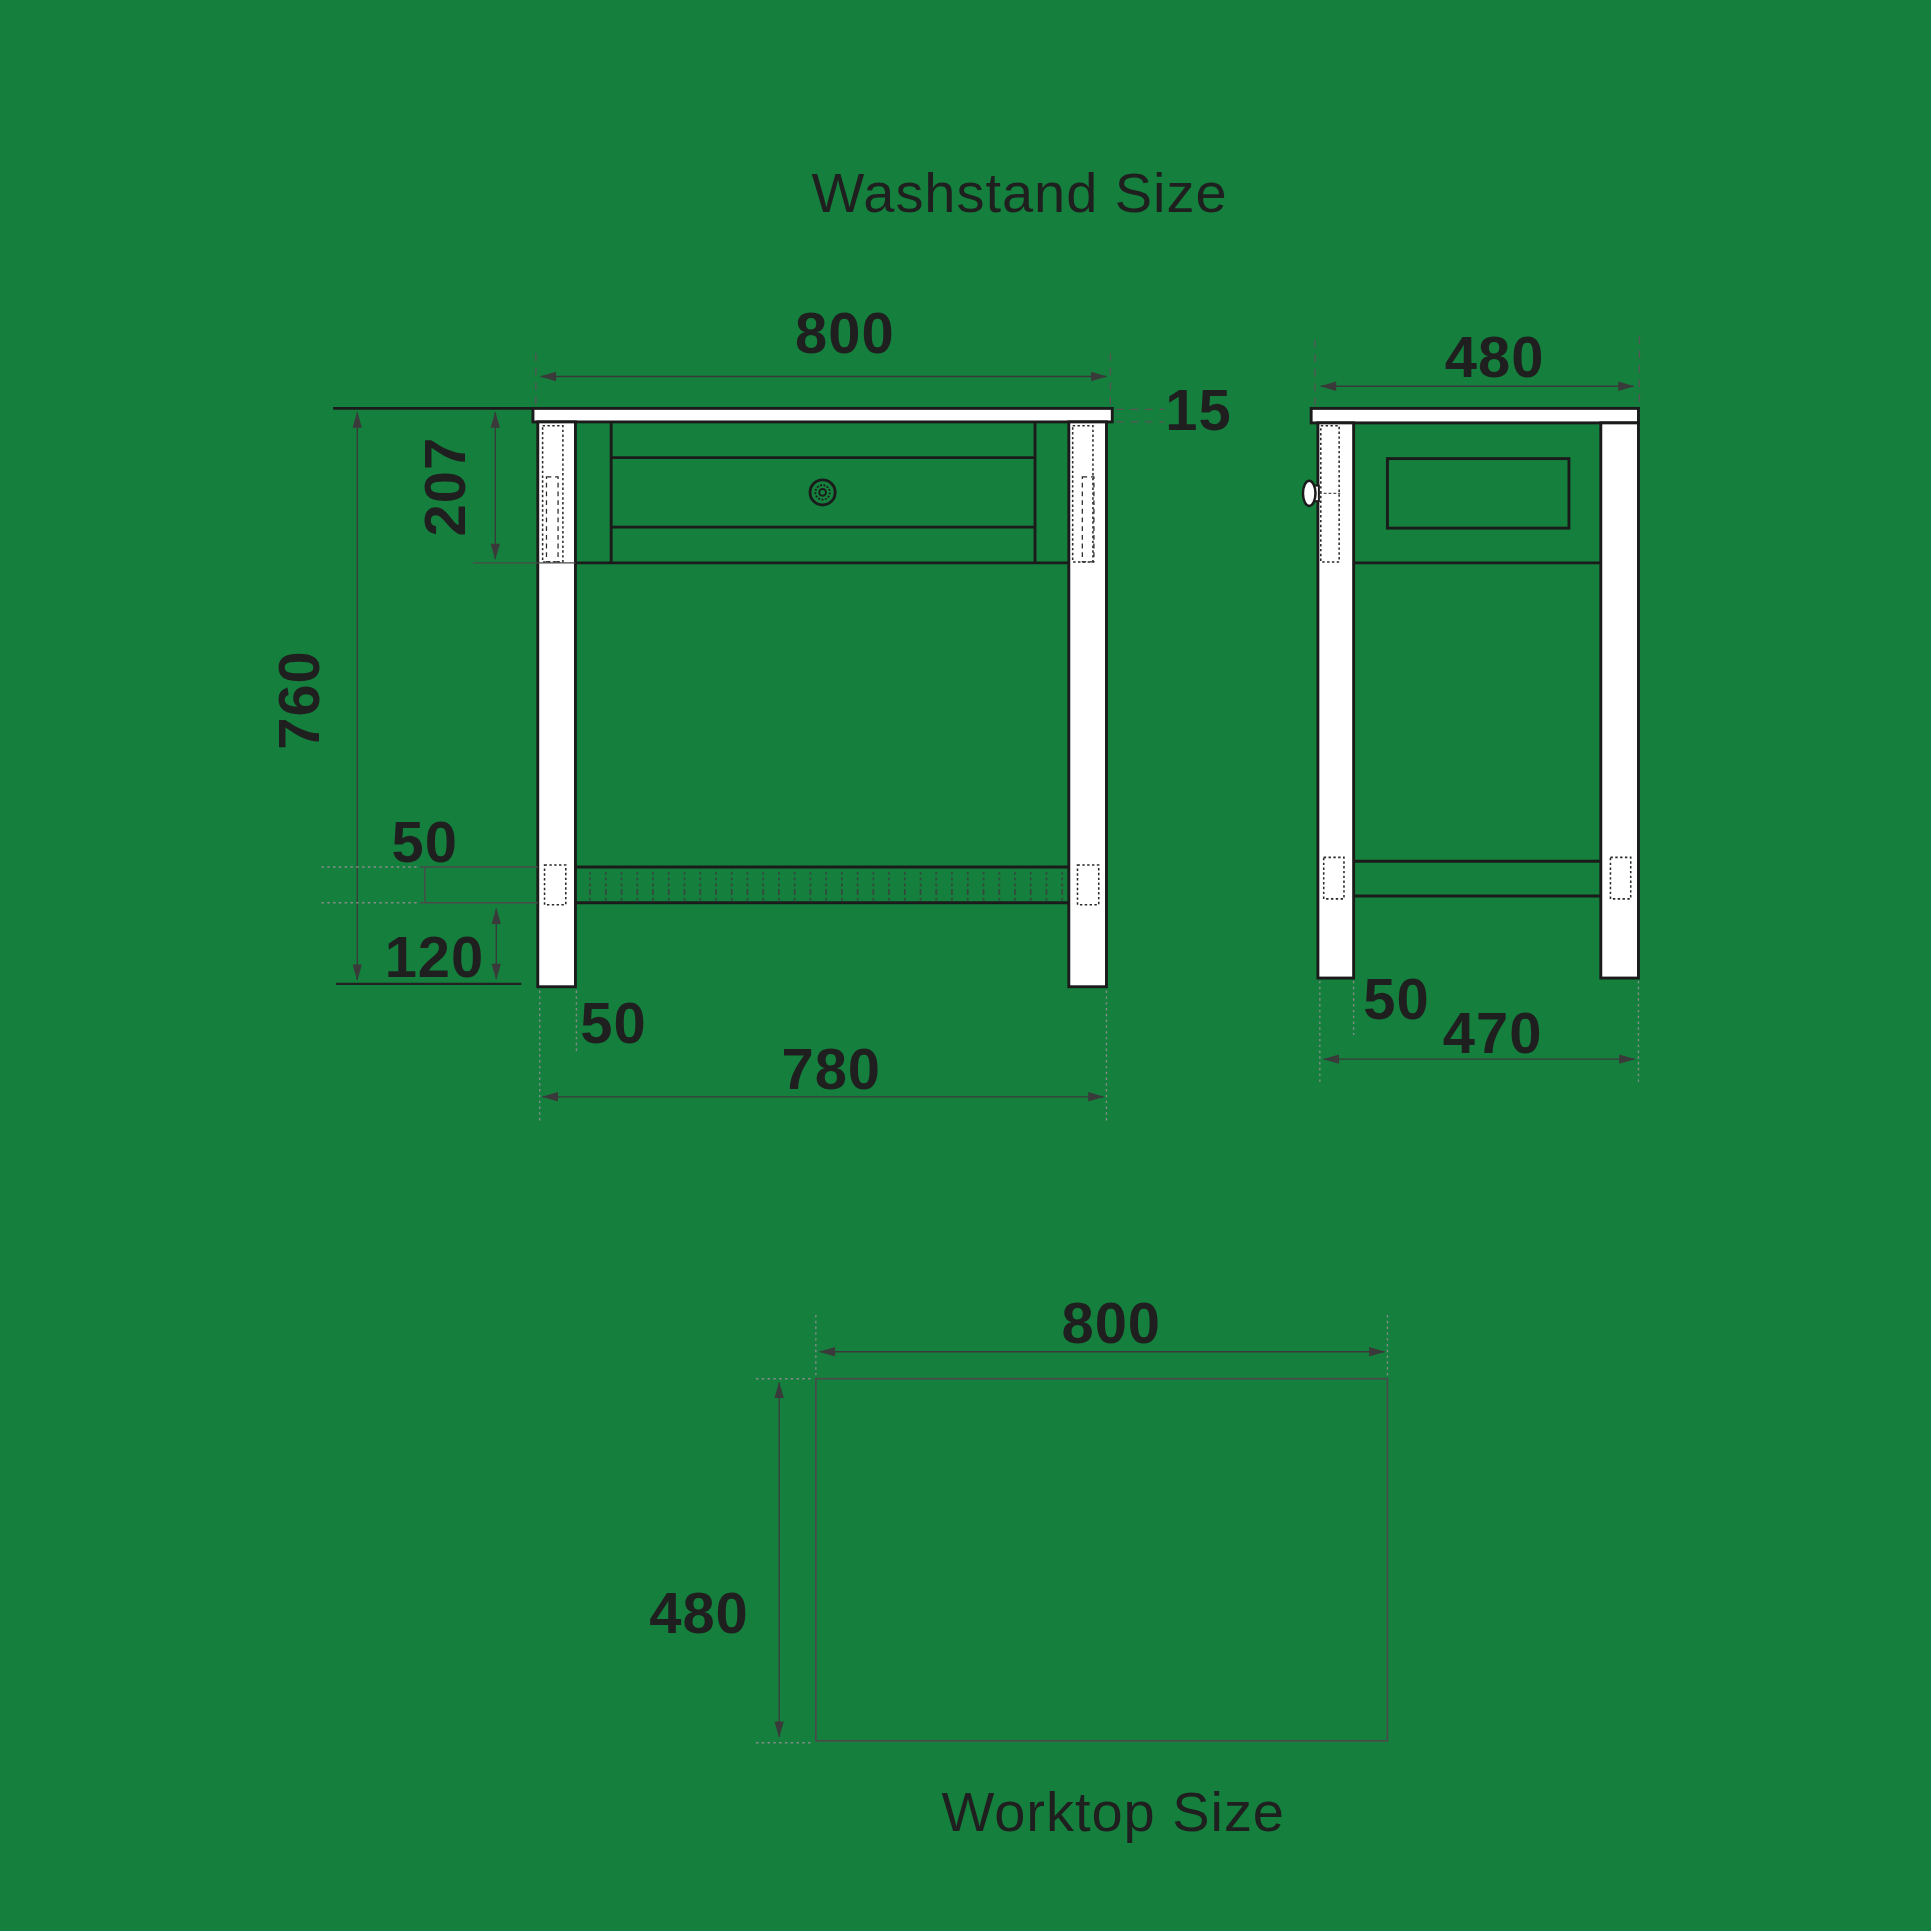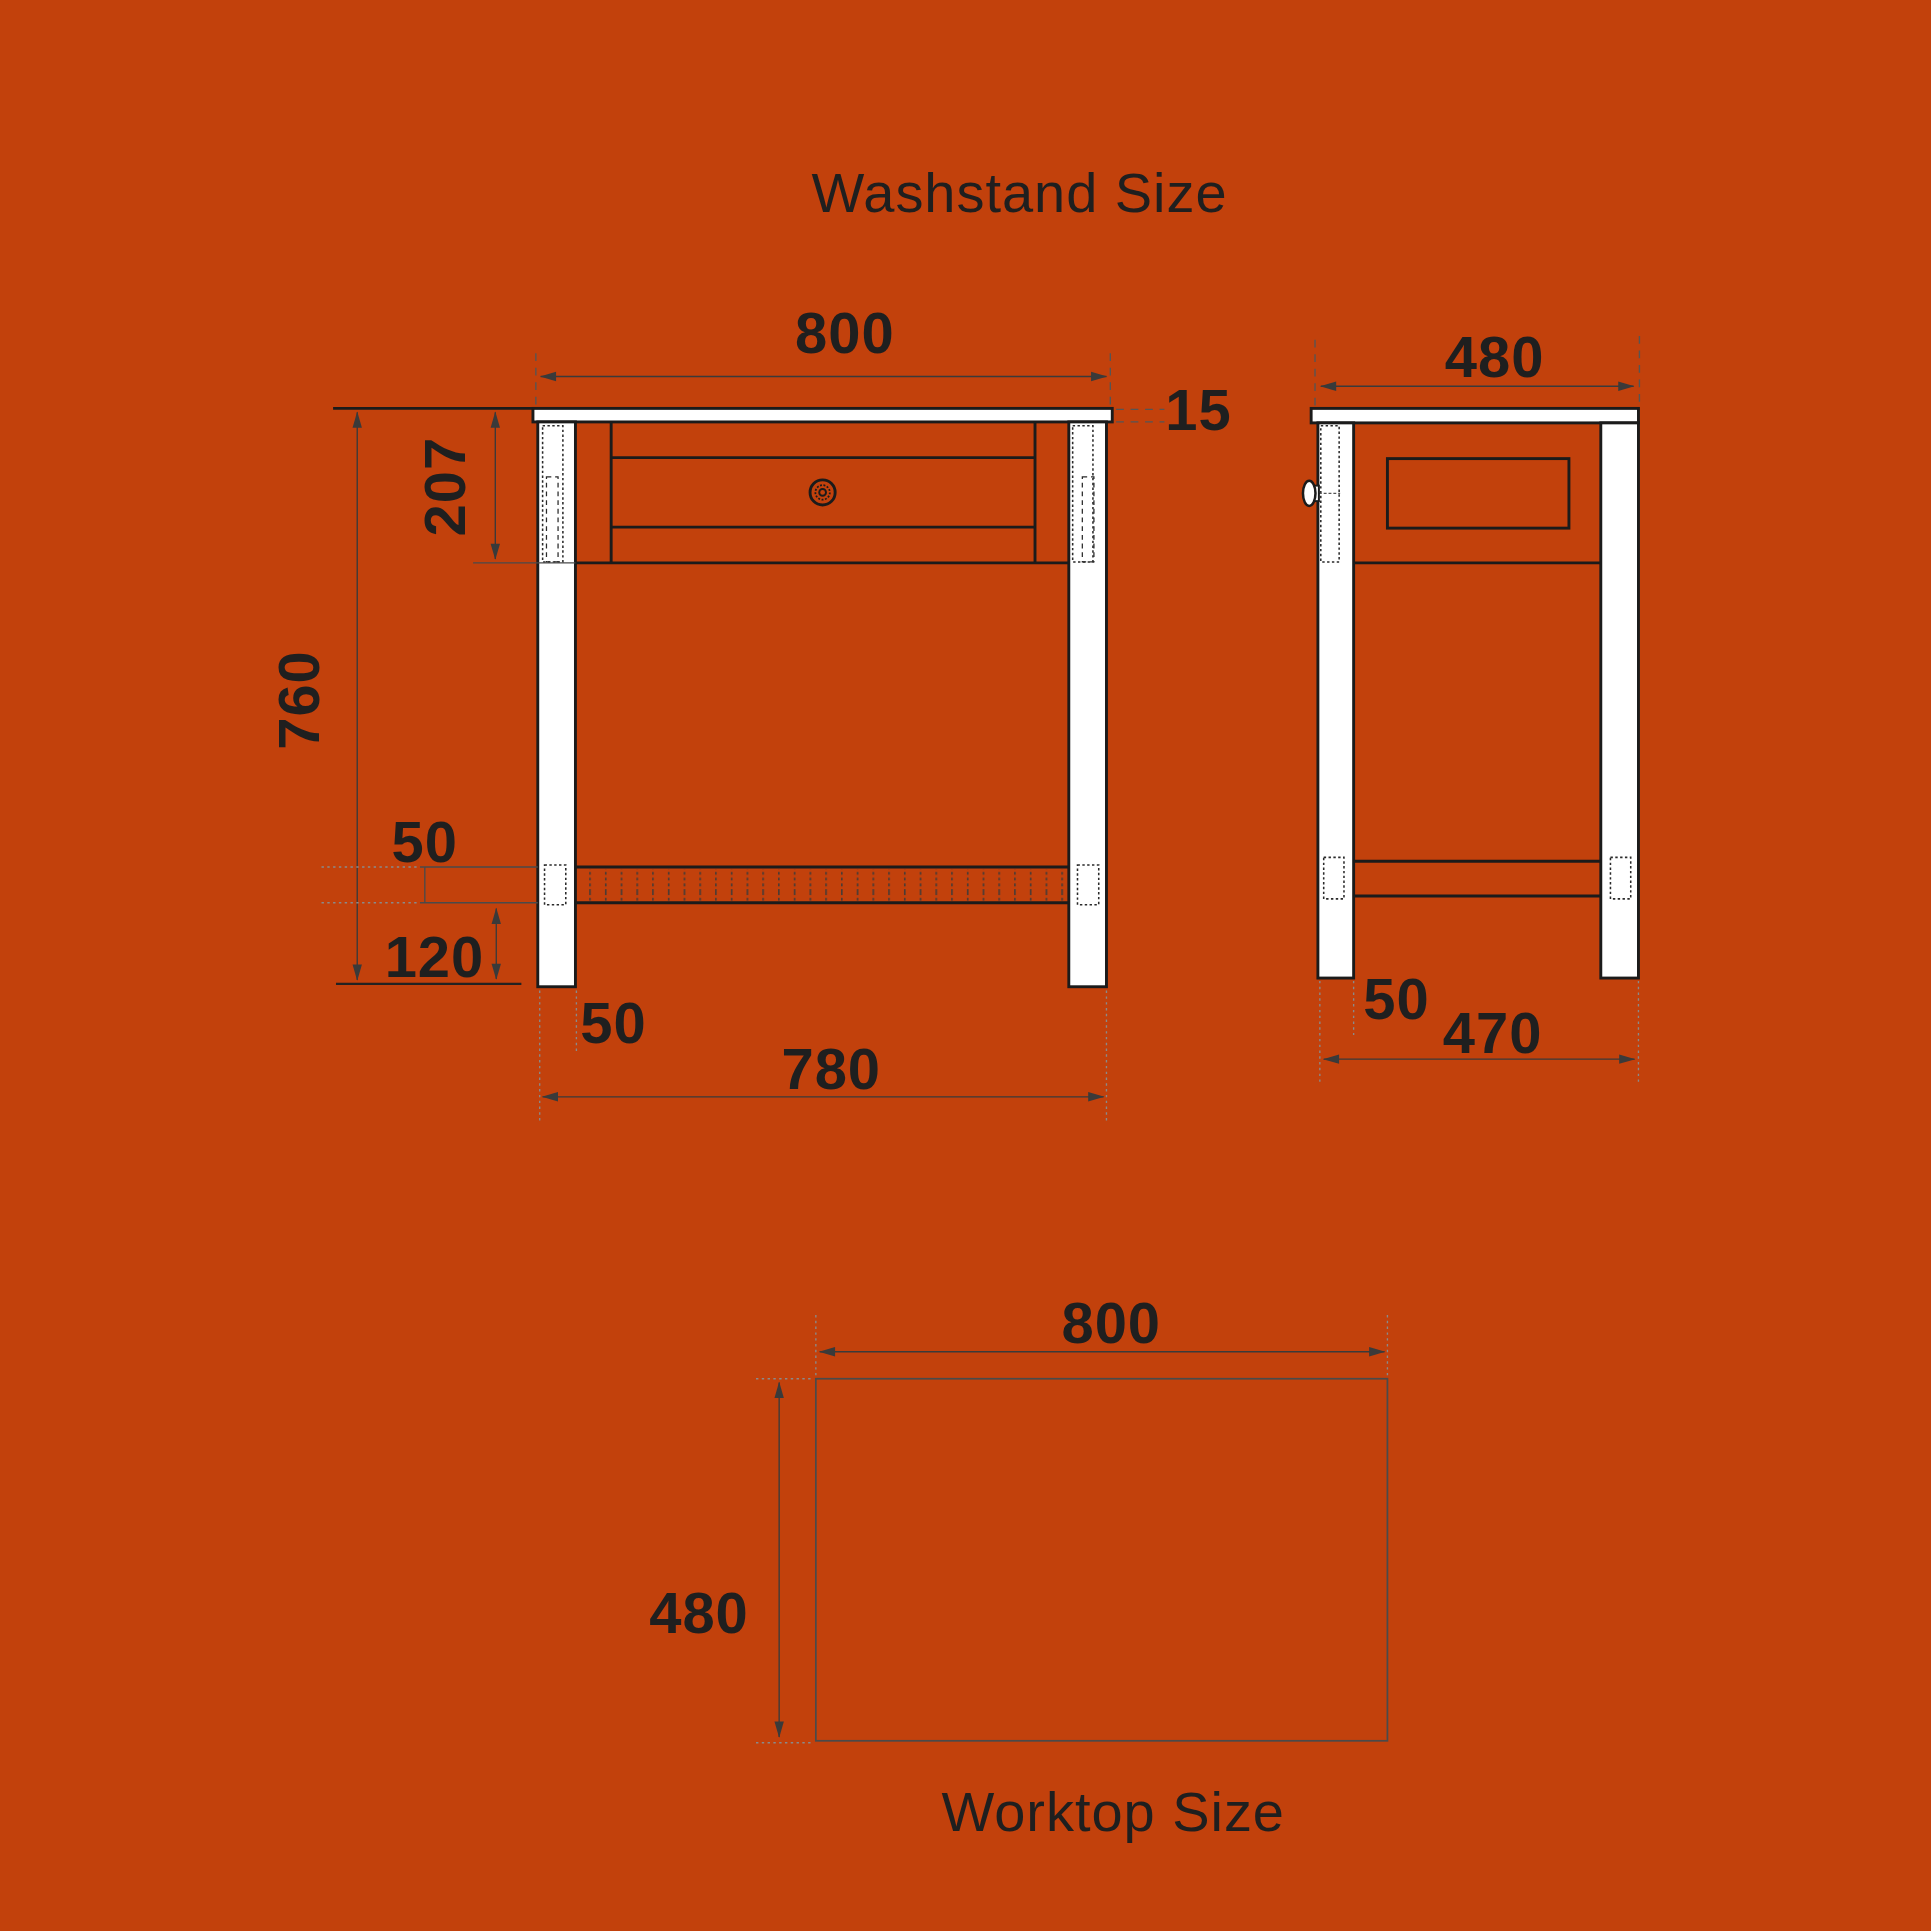--- a/index.html
+++ b/index.html
@@ -1,16 +1,16 @@
 <!DOCTYPE html>
 <html><head>
 <meta charset="utf-8">
 <style>
   html,body{margin:0;padding:0;background:#ffffff;}
-  .page{position:relative;width:1931px;height:1931px;background:#c2410c;overflow:hidden;
+  .page{position:relative;width:1931px;height:1931px;background:#15803d;overflow:hidden;
         font-family:"Liberation Sans",sans-serif;}
   svg{position:absolute;left:0;top:0;}
   text{fill:#1f1f1f;}
   .dimtxt{font-size:60px;font-weight:600;letter-spacing:1px;}
   .titletxt{font-size:58px;font-weight:400;letter-spacing:1px;}
   .outline{stroke:#1b1b1b;stroke-width:3;fill:#ffffff;}
   .oline{stroke:#1b1b1b;stroke-width:3;fill:none;}
   .thin{stroke:#4a4a4a;stroke-width:1.4;fill:none;}
   .dashext{stroke:#555555;stroke-width:1.4;fill:none;stroke-dasharray:8 7;}
   .dotext{stroke:#8a8a8a;stroke-width:1.4;fill:none;stroke-dasharray:2.5 3.5;}

